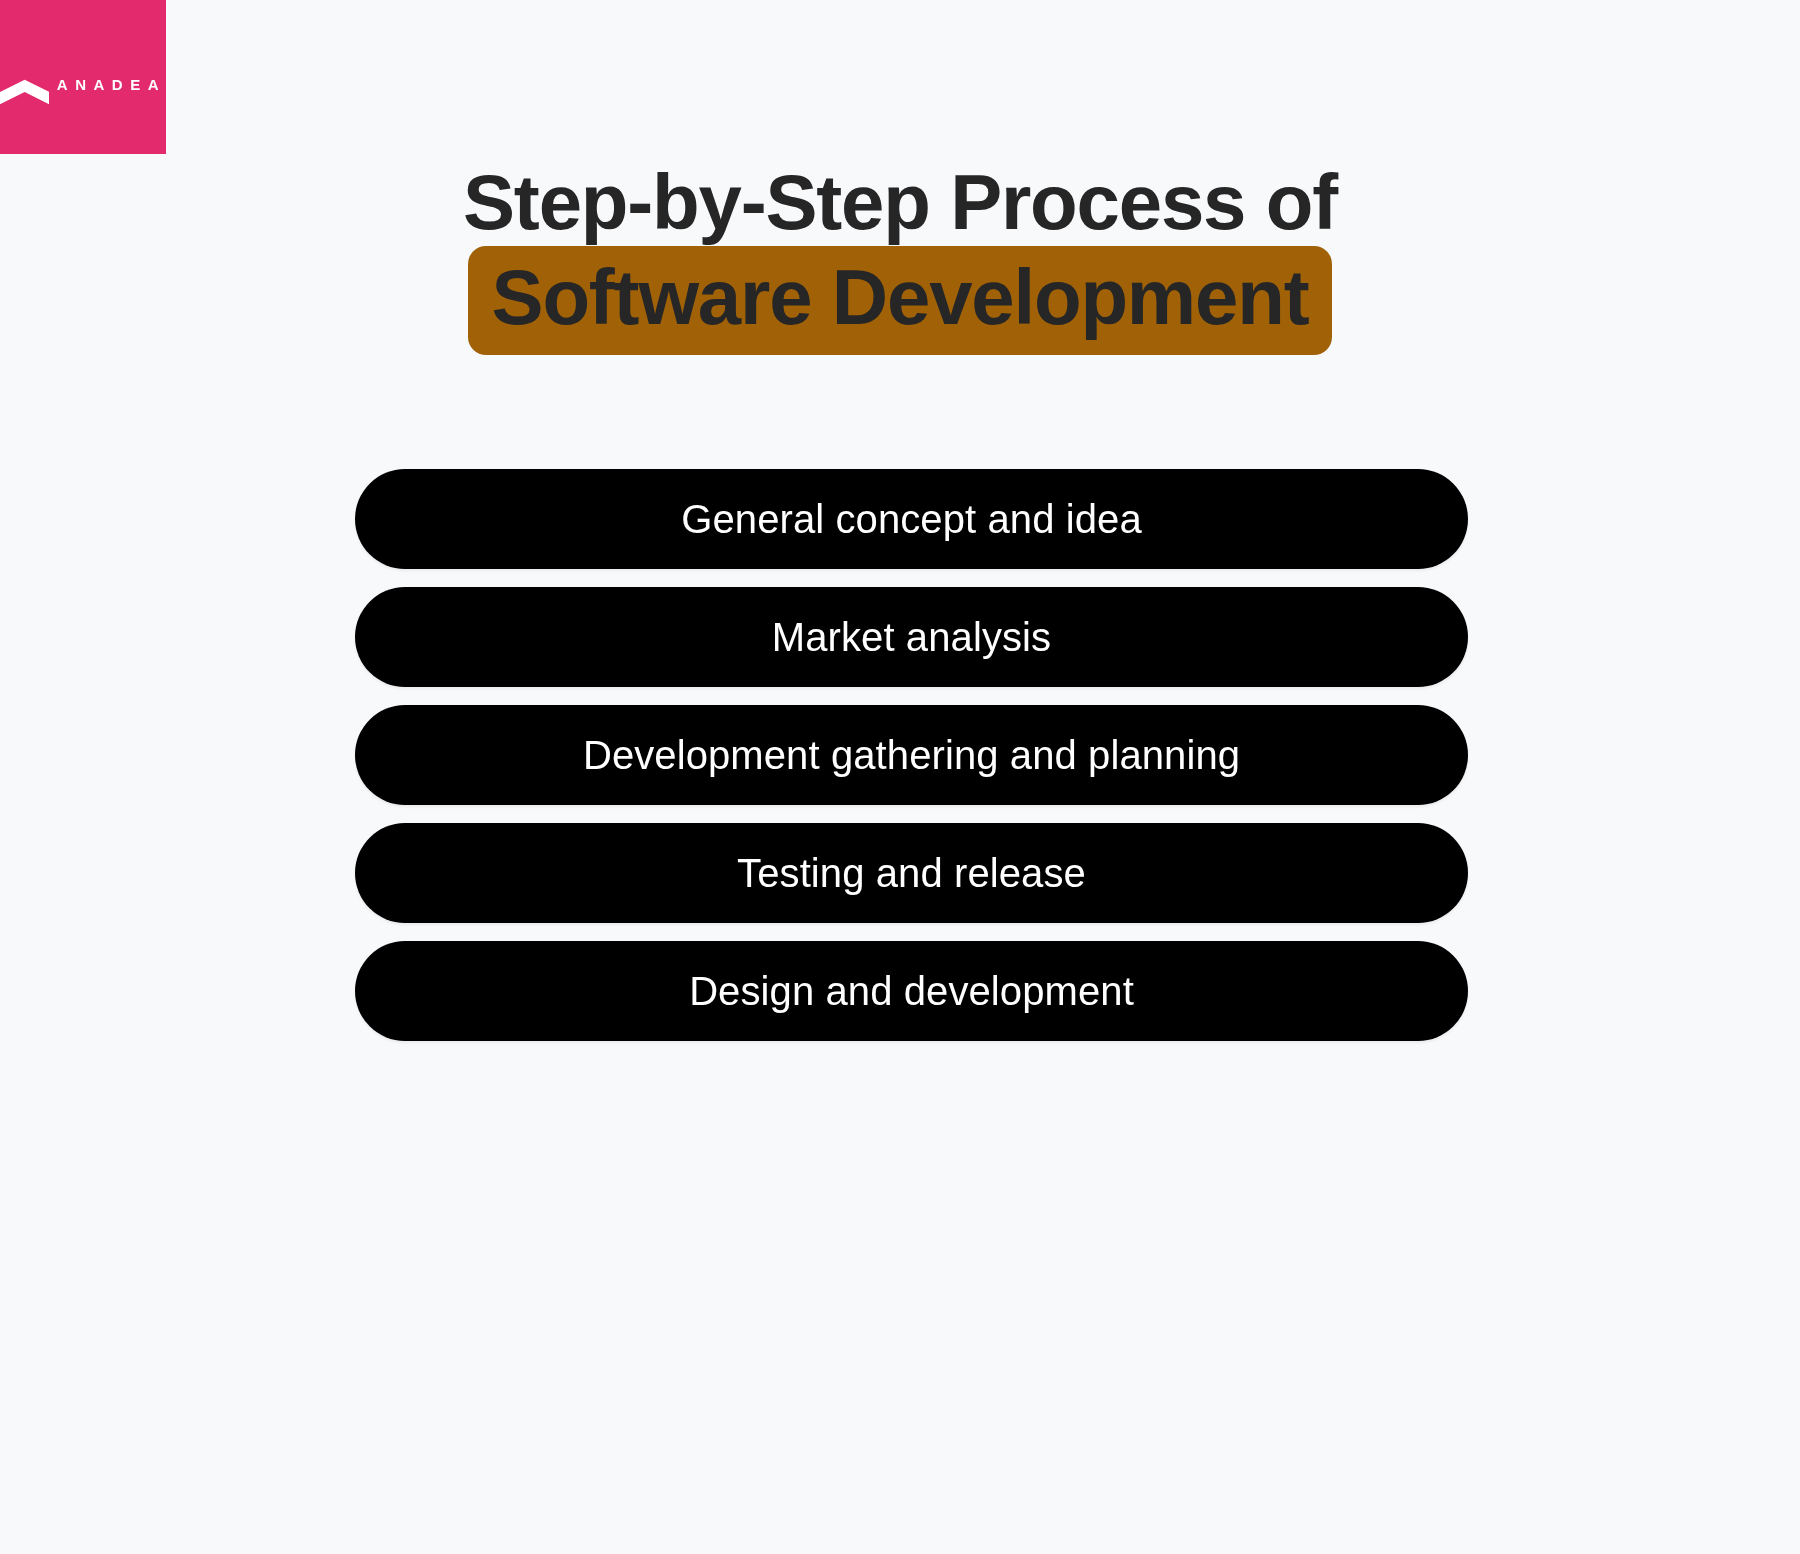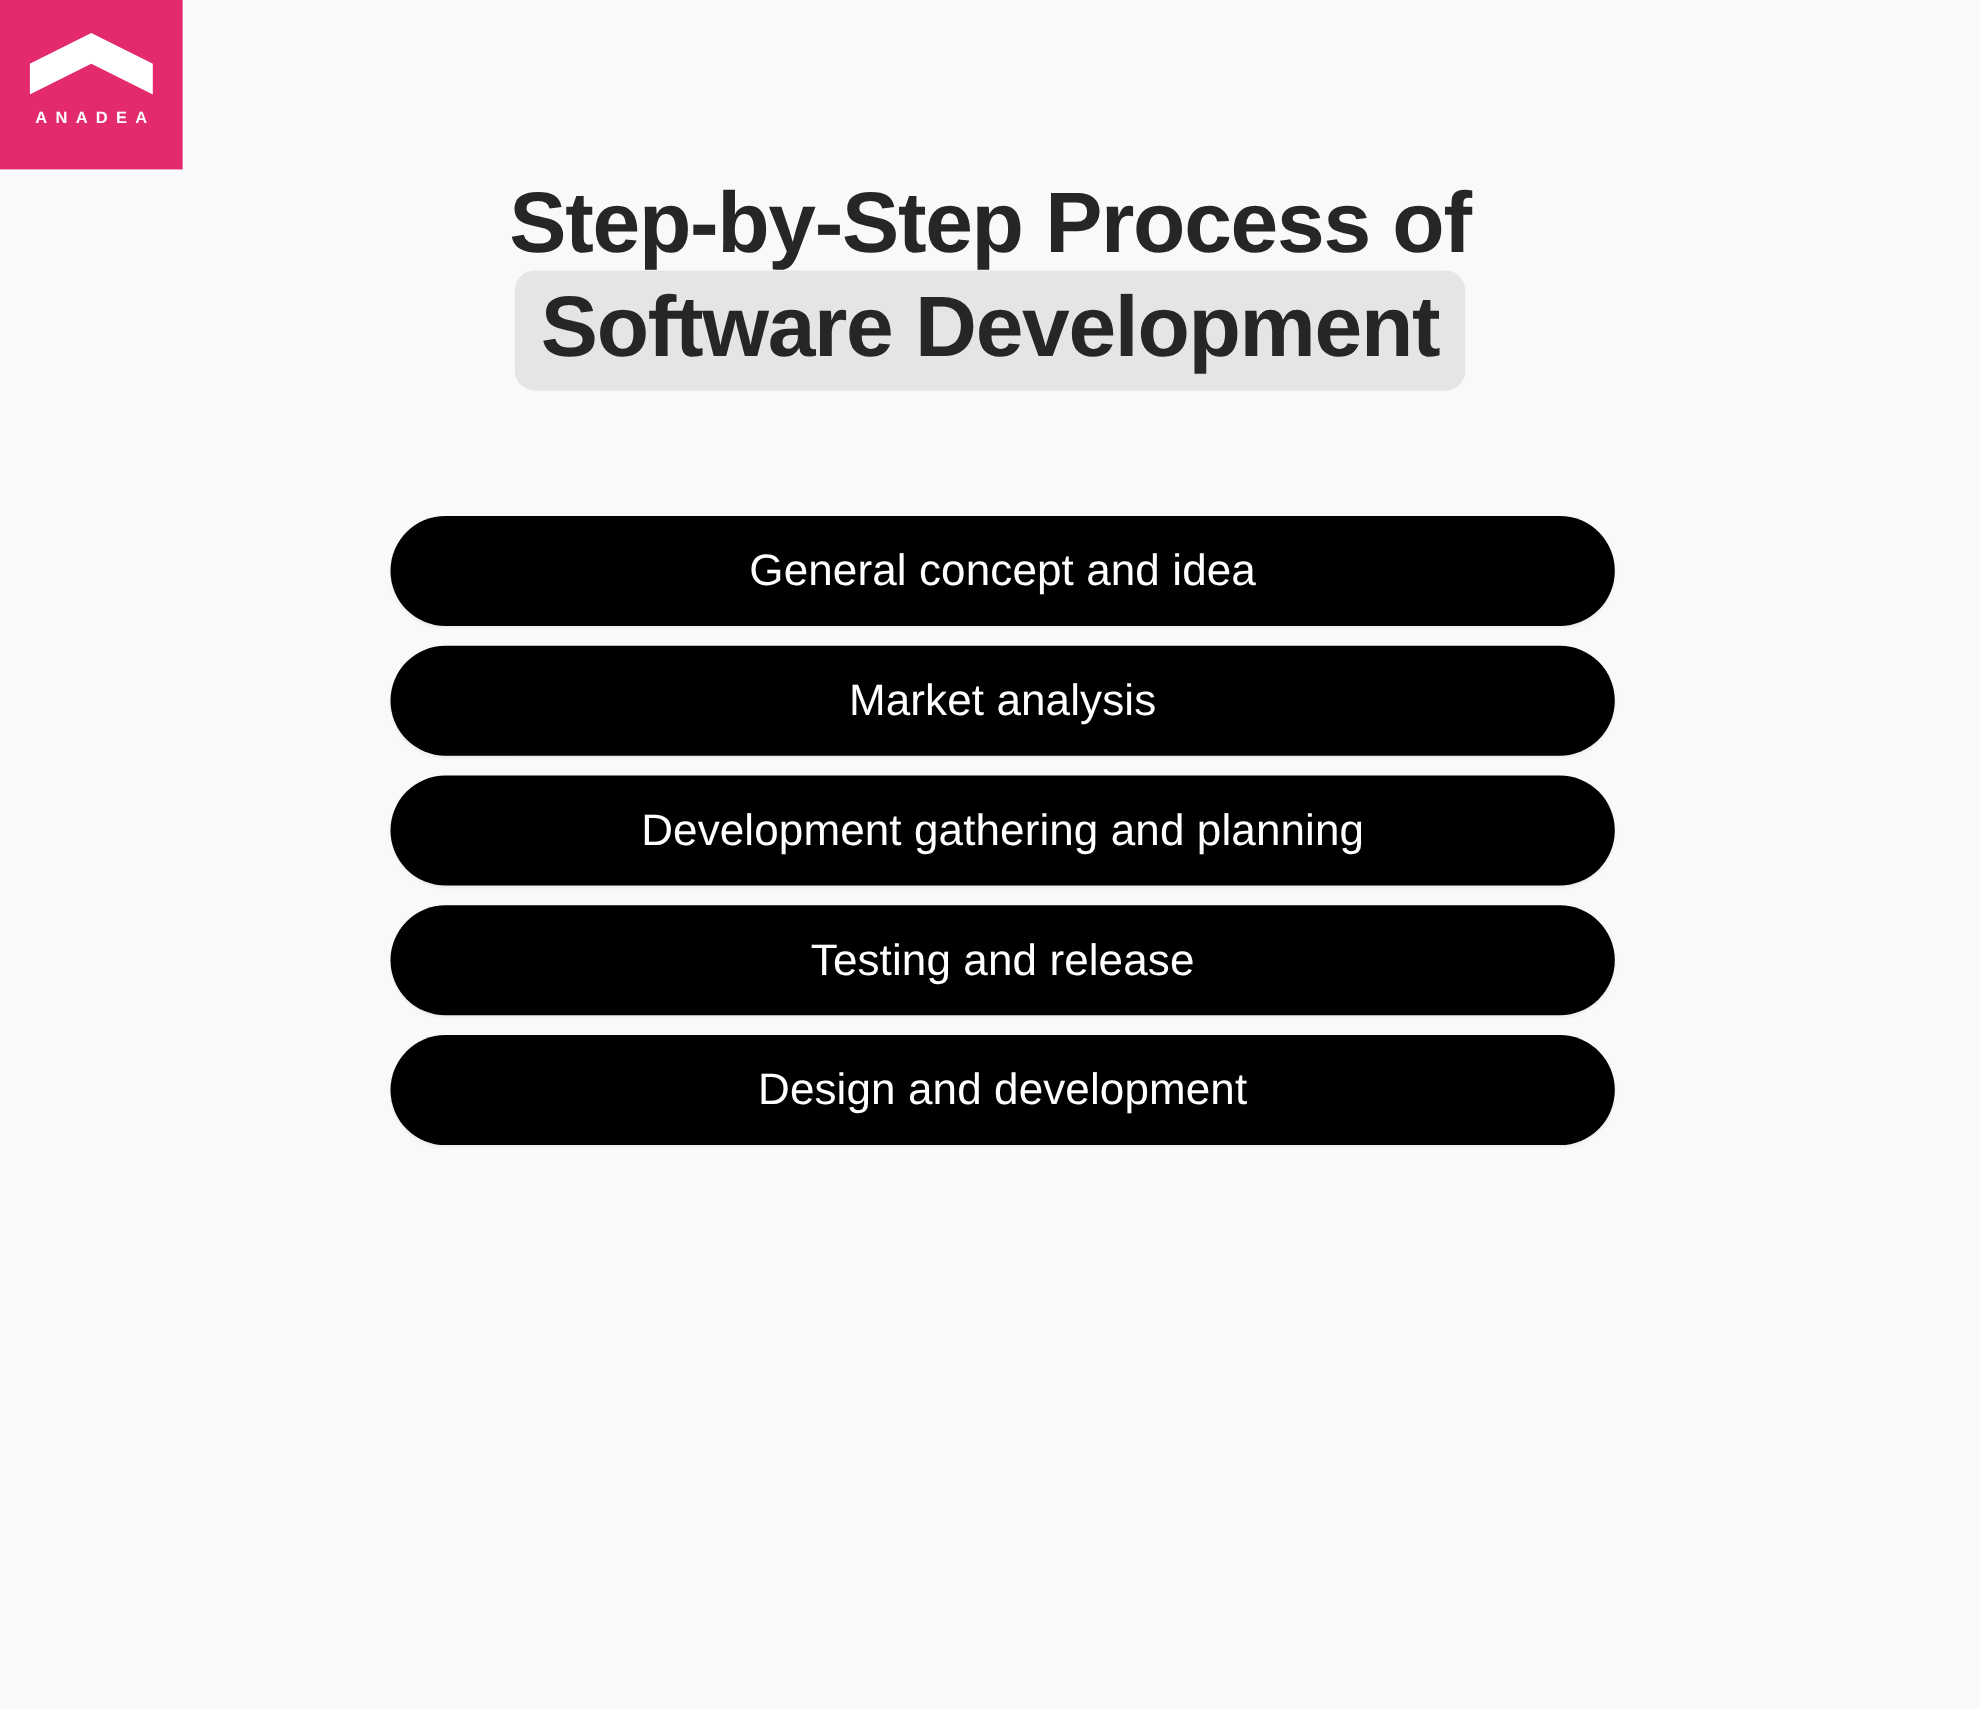--- a/index.html
+++ b/index.html
@@ -18,21 +18,21 @@
 
   
   .logo-block {
     position: absolute;
     left: 0;
     top: 0;
     width: 166px;
     height: 154px;
     background: #e22a6c;
     display: flex;
-    flex-direction: column;
+    flex-direction: row;
     align-items: center;
     justify-content: flex-start;
   }
 
   .logo-mark {
     width: 112px;
     height: 56px;
     margin-top: 30px;
   }
 
@@ -69,21 +69,21 @@
   .title-line-1 {
   }
 
   .title-line-2 {
     display: block;
     margin-top: -4px;
   }
 
   .title-hl {
     display: inline-block;
-    background: #e5e5e5;
+    background: #a16207;
     border-radius: 18px;
     padding: 4px 24px 10px 24px;
     position: relative;
     top: 0;
     text-align: center;
   }
 
   
   .steps {
     position: absolute;

